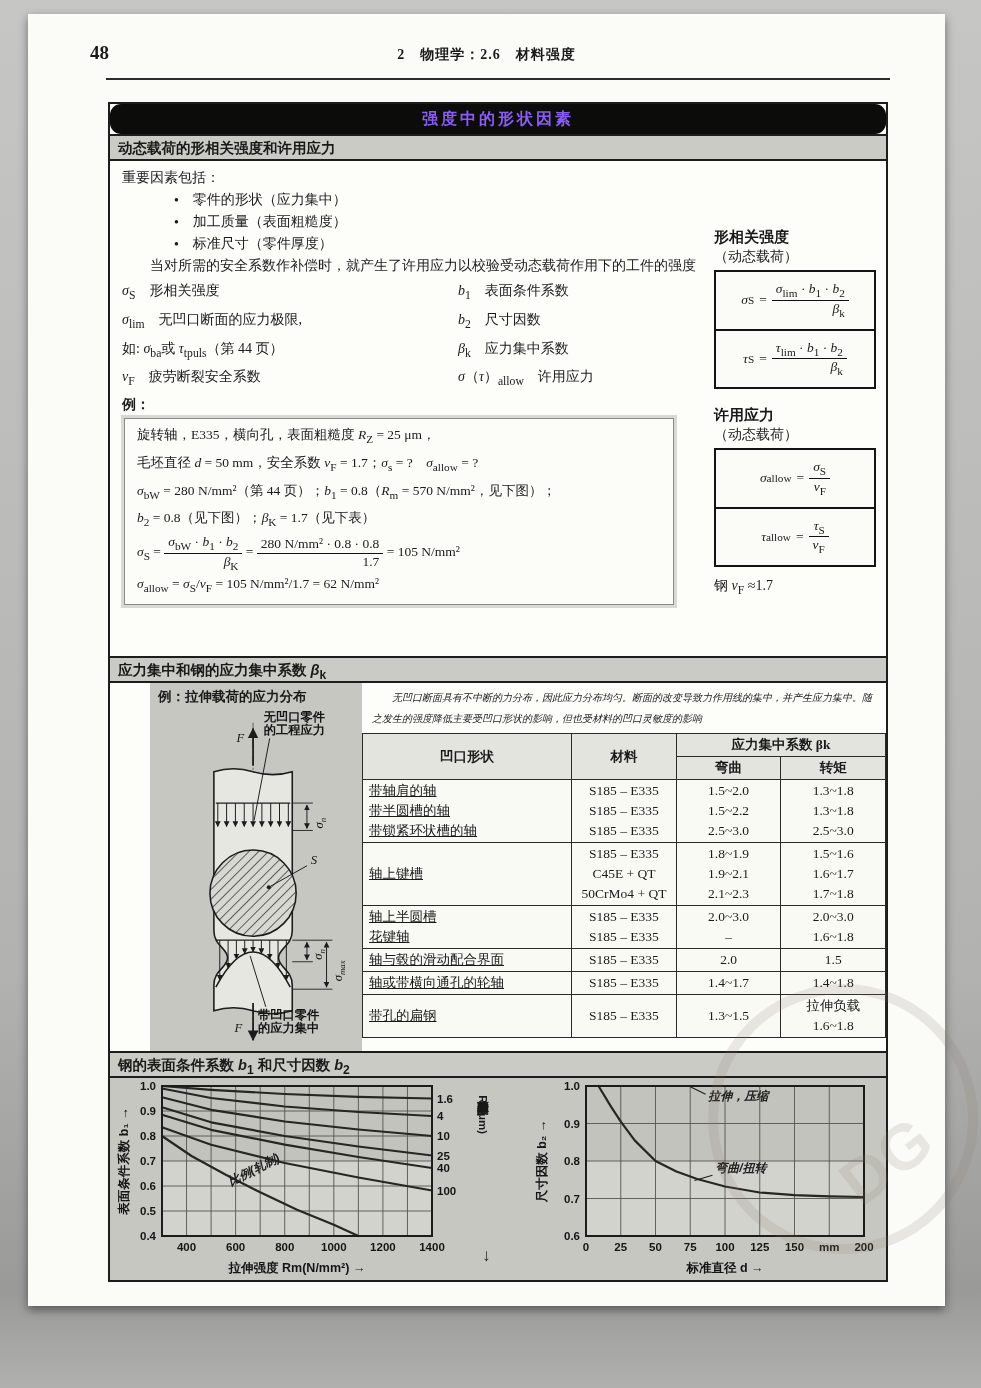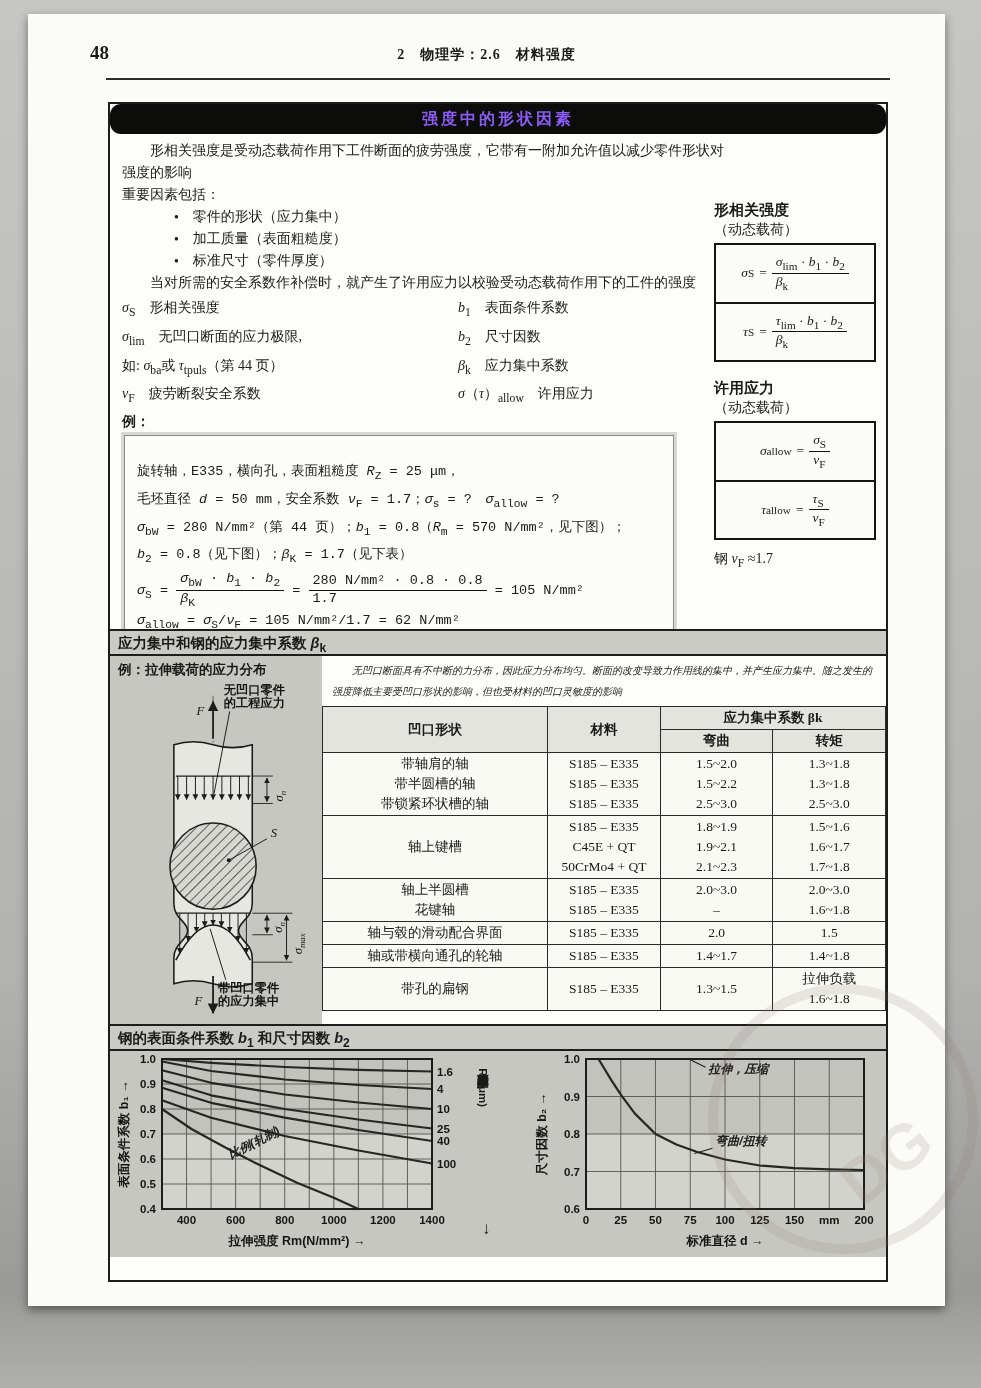--- a/index.html
+++ b/index.html
@@ -29,44 +29,44 @@
   
   .s1body{position:relative;height:495px;box-sizing:border-box;padding:6px 10px 0 12px;font-size:14px;line-height:22px;overflow:hidden;}
   .s1left{width:608px;}
   .indent{text-indent:2em;}
   .blist{margin:0;padding:0 0 0 52px;list-style:none;}
   .blist li::before{content:"●";font-size:8px;vertical-align:2px;margin-right:14px;}
   .symgrid{display:grid;grid-template-columns:330px 1fr;column-gap:6px;margin-top:2px;}
   .symgrid div{line-height:24px;}
   .exlabel{font-weight:bold;line-height:22px;}
   .exbox{width:524px;margin:2px 0 0 2px;border:1px solid #8a8a86;box-shadow:0 0 0 3px #d9d9d4;
-    padding:24px 12px;font-size:13.5px;line-height:24px;background:#fcfcf9;font-family:Liberation Mono, monospace;}
-  .frac{display:inline-block;vertical-align:middle;text-align:left;line-height:1.25;}
+    padding:4px 12px;font-size:13.5px;line-height:24px;background:#fcfcf9;}
+  .frac{display:inline-block;vertical-align:middle;text-align:right;line-height:1.25;}
   .frac .nm{display:block;border-bottom:1px solid #111;padding:0 4px;}
   .frac .dn{display:block;padding:0 4px;}
   
   .rpanel{position:absolute;right:10px;top:66px;width:162px;font-size:14px;}
   .rpanel .ph{font-weight:bold;font-size:15px;line-height:20px;}
   .rpanel .psub{line-height:20px;margin-bottom:3px;}
   .fcard{border:2.5px solid #141412;background:#fbfbf7;margin-bottom:4px;}
   .fcell{display:flex;justify-content:center;align-items:center;padding:9px 4px;border-bottom:2.5px solid #141412;font-size:13.5px;}
   .fcell:last-child{border-bottom:none;}
   .fcell .feq{margin:0 5px;}
   .pnote{margin-top:8px;line-height:22px;}
   
-  .s2body{display:flex;height:368px;overflow:hidden;}
+  .s2body{display:flex;height:368px;overflow:hidden;padding-left:40px;}
   .s2left{width:212px;box-sizing:border-box;background:#c7c7c2;padding:4px 4px 0 8px;}
   .s2left .dlabel{font-weight:bold;font-size:13.5px;line-height:20px;}
   .s2right{flex:1;background:#fdfdfa;display:flex;flex-direction:column;}
   .s2para{padding:4px 10px 2px 10px;font-size:10px;line-height:21px;text-indent:2em;font-style:italic;}
   table.kt{border-collapse:collapse;width:100%;font-size:13.5px;margin-top:2px;}
   table.kt th,table.kt td{border:1.2px solid #2a2a28;padding:1px 6px;line-height:20px;}
   table.kt th{font-weight:bold;background:#e4e4df;text-align:center;}
   table.kt td{background:#fafaf5;}
-  td.cShape{text-align:center;padding-left:9px;}
+  td.cShape{text-align:left;padding-left:9px;text-decoration:underline;}
   td.cMat,td.cNum{text-align:center;}
   
   .s3body{position:relative;height:206px;background:#c7c7c2;overflow:hidden;}
   .chart1{position:absolute;left:6px;top:2px;}
   .chart2{position:absolute;left:424px;top:2px;}
   .rz-label{position:absolute;left:366px;top:14px;height:160px;writing-mode:vertical-rl;
     font-family:"Liberation Sans","DejaVu Sans",sans-serif;font-size:11.5px;font-weight:bold;line-height:14px;text-align:left;}
   .rz-arrow{position:absolute;left:372px;top:168px;font-size:17px;font-weight:bold;}
   .ctick{font-family:"Liberation Sans","DejaVu Sans",sans-serif;font-size:11.5px;font-weight:bold;fill:#151513;}
   .claxis{font-family:"Liberation Sans","DejaVu Sans",sans-serif;font-size:12.5px;font-weight:bold;fill:#151513;}
@@ -85,23 +85,23 @@
 <body>
 
 <div class="page">
   <div class="pageno">48</div>
   <div class="runhead">2　物理学：2.6　材料强度</div>
   <div class="headrule"></div>
 
   <div class="mainbox">
     <div class="titlebar">强度中的形状因素</div>
 
+    <div class="secbar">动态载荷的形相关强度和许用应力</div>
     <div class="s1body">
       <div class="s1left">
-        <div class="indent">形相关强度是受动态载荷作用下工件断面的疲劳强度，它带有一附加允许值以减少零件形状对强度的影响</div>
         <div>重要因素包括：</div>
         <ul class="blist">
           <li>零件的形状（应力集中）</li>
           <li>加工质量（表面粗糙度）</li>
           <li>标准尺寸（零件厚度）</li>
         </ul>
         <div class="indent">当对所需的安全系数作补偿时，就产生了许用应力以校验受动态载荷作用下的工件的强度</div>
         <div class="symgrid">
             <div><i>σ</i><sub>S</sub> 形相关强度</div>
             <div><i>b</i><sub>1</sub> 表面条件系数</div>

